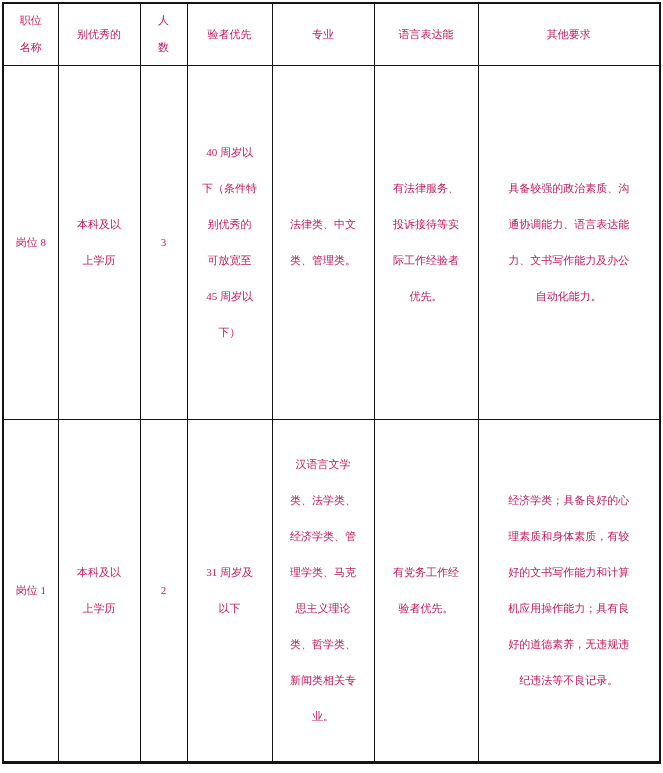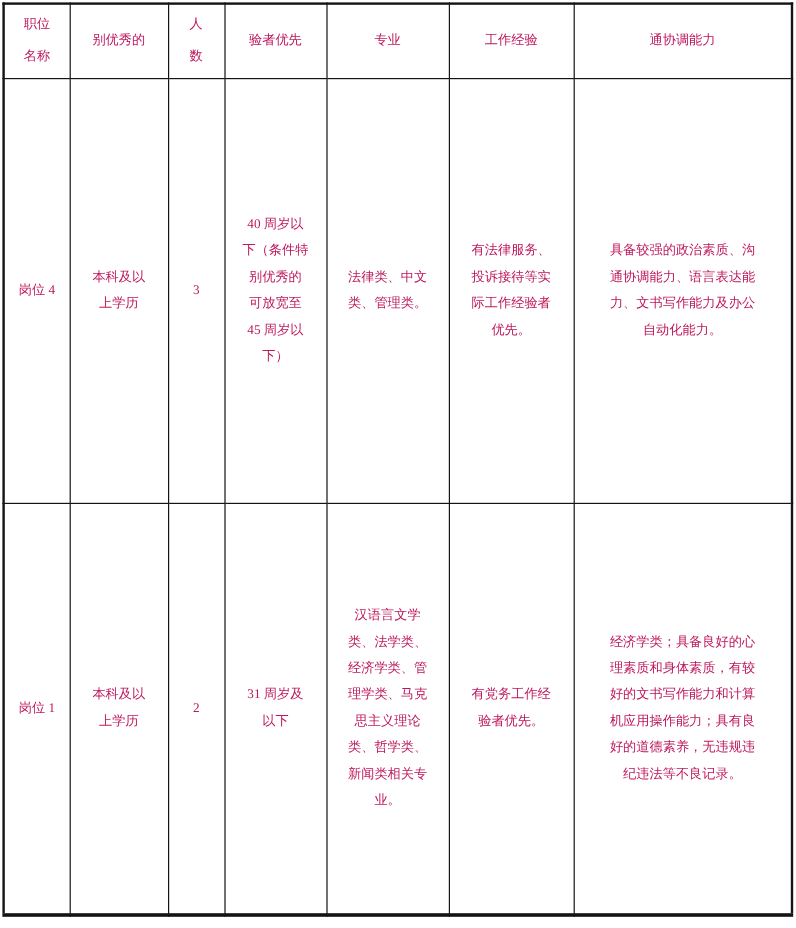--- a/index.html
+++ b/index.html
@@ -30,21 +30,21 @@
     white-space: pre-line;
     color: #be185d;
     font-size: 11px;
     padding: 0;
     overflow: hidden;
   }
   .req-table th {
     line-height: 27px;
   }
   .req-table td {
-    line-height: 22px;
+    line-height: 36px;
     margin-left: 41px;
   }
   tr.header-row   { height: 62px; }
   tr.job-row-1    { height: 354px; }
   tr.job-row-2    { height: 343px; }
 </style>
 </head>
 <body>
 
 <table class="req-table">
@@ -59,27 +59,27 @@
   </colgroup>
   <thead>
     <tr class="header-row">
       <th>职位
 名称</th>
       <th>别优秀的</th>
       <th>人
 数</th>
       <th>验者优先</th>
       <th>专业</th>
-      <th>工作经验</th>
-      <th>通协调能力</th>
+      <th>语言表达能</th>
+      <th>其他要求</th>
     </tr>
   </thead>
   <tbody>
     <tr class="job-row-1">
-      <td>岗位 4</td>
+      <td>岗位 8</td>
       <td>本科及以
 上学历</td>
       <td>3</td>
       <td>40 周岁以
 下（条件特
 别优秀的
 可放宽至
 45 周岁以
 下）</td>
       <td>法律类、中文

